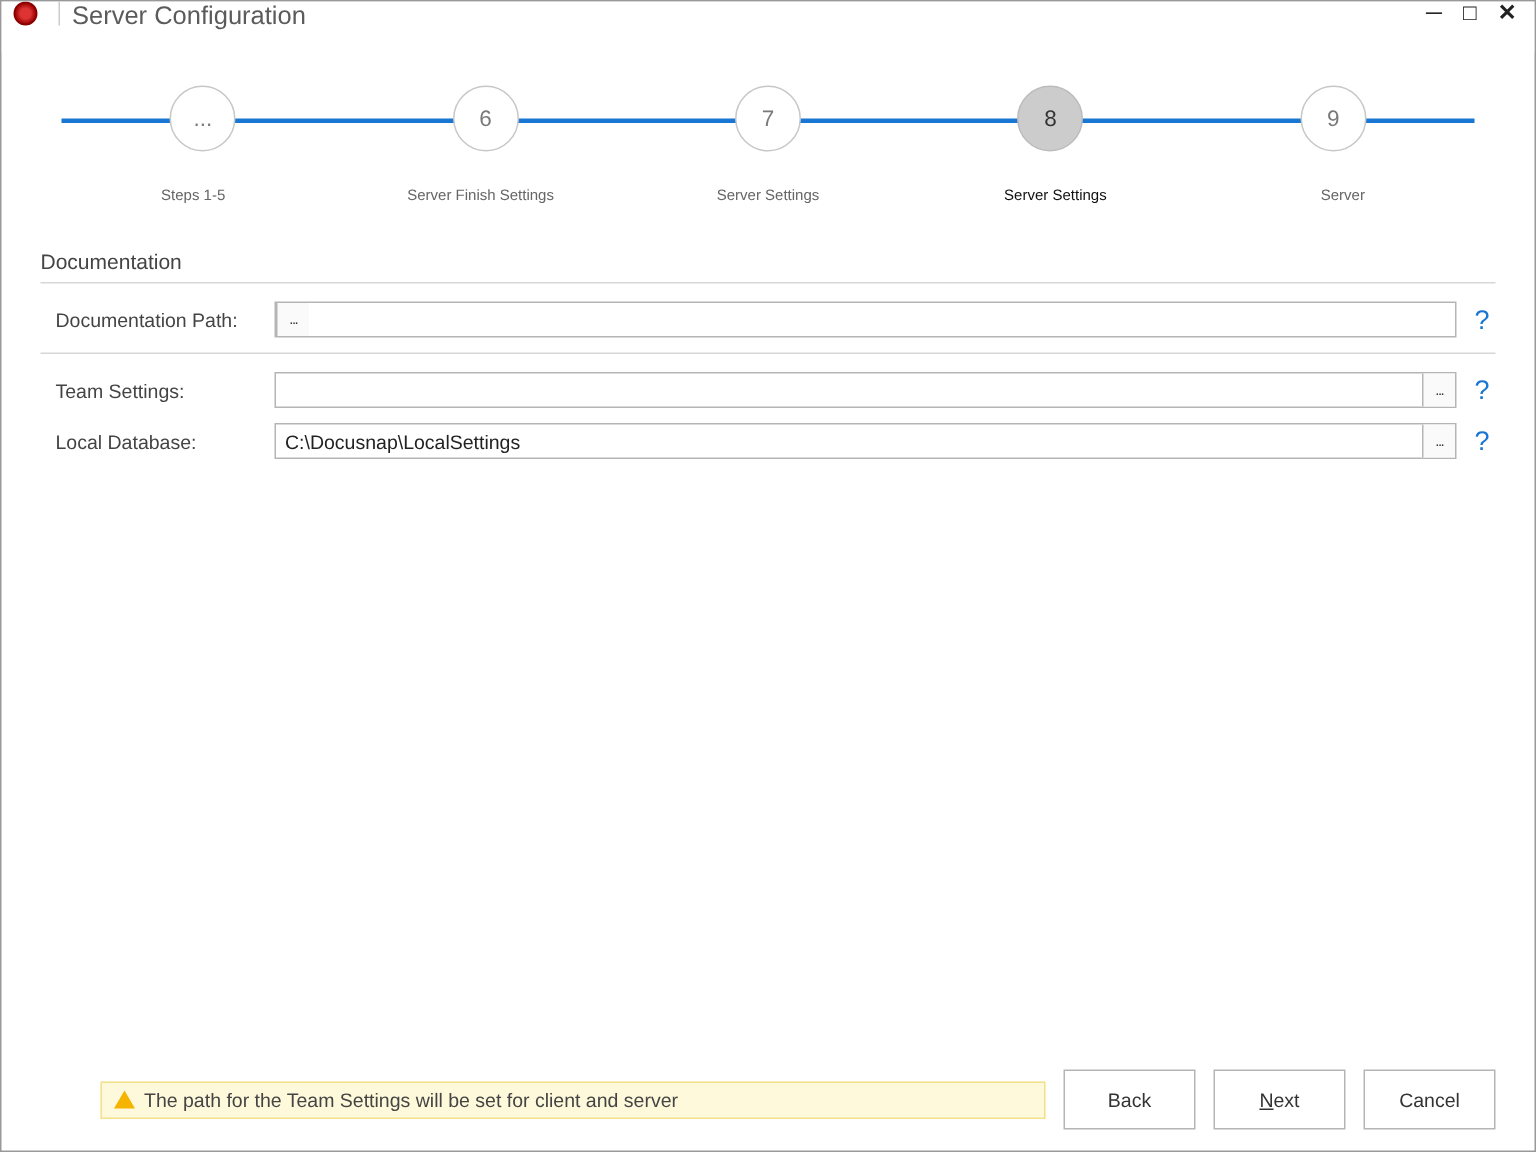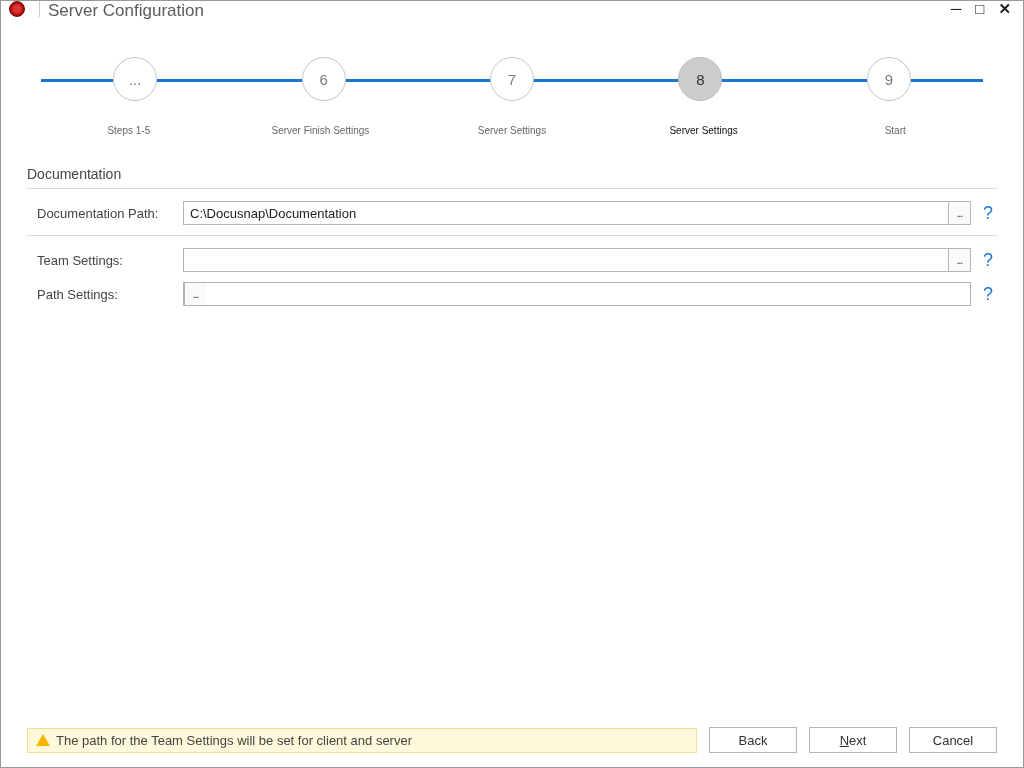--- a/index.html
+++ b/index.html
@@ -173,31 +173,32 @@
     .status {
       flex: 1;
       background: #fff9db;
       border: 1px solid #f2e08a;
       padding: 4px 8px;
       display: flex;
       align-items: center;
       gap: 6px;
       color: #444;
       font-size: 13px;
+      margin-left: 40px;
     }
     .status .warn {
       width: 0; height: 0;
       border-left: 7px solid transparent;
       border-right: 7px solid transparent;
       border-bottom: 12px solid #f4b400;
       position: relative;
     }
     .btn {
       min-width: 88px;
-      height: 26px;
+      height: 40px;
       border: 1px solid #b5b5b5;
       background: #fff;
       color: #333;
       font-size: 13px;
       cursor: pointer;
       font-family: inherit;
     }
     .btn .ul { text-decoration: underline; }
   </style>
 </head>
@@ -231,52 +232,52 @@
       </div>
     <div class="node" style="left:90%">
         <span>9</span>
       </div>
   </div>
   <div class="stepper-labels">
     <div>Steps 1-5</div>
     <div>Server Finish Settings</div>
     <div>Server Settings</div>
     <div class="active-label">Server Settings</div>
-    <div>Start</div>
+    <div>Server</div>
   </div>
 </div>
 
 <div class="content">
 
   <div class="section-title">Documentation</div>
   <hr class="section-sep">
 
   <div class="form-row">
     <label>Documentation Path:</label>
     <div class="input-wrap">
-      <input type="text" value="C:\Docusnap\Documentation" style="">
       <div class="browse">...</div>
     </div>
     <div class="help">?</div>
   </div>
 
   <hr class="section-sep">
 
   <div class="form-row">
     <label>Team Settings:</label>
     <div class="input-wrap">
       <input type="text" value="" style="">
       <div class="browse">...</div>
     </div>
     <div class="help">?</div>
   </div>
 
   <div class="form-row">
-    <label>Path Settings:</label>
+    <label>Local Database:</label>
     <div class="input-wrap">
+      <input type="text" value="C:\Docusnap\LocalSettings" style="">
       <div class="browse">...</div>
     </div>
     <div class="help">?</div>
   </div>
 
 </div>
 
 <div class="footer">
   <div class="status">
     <div class="warn"></div>

